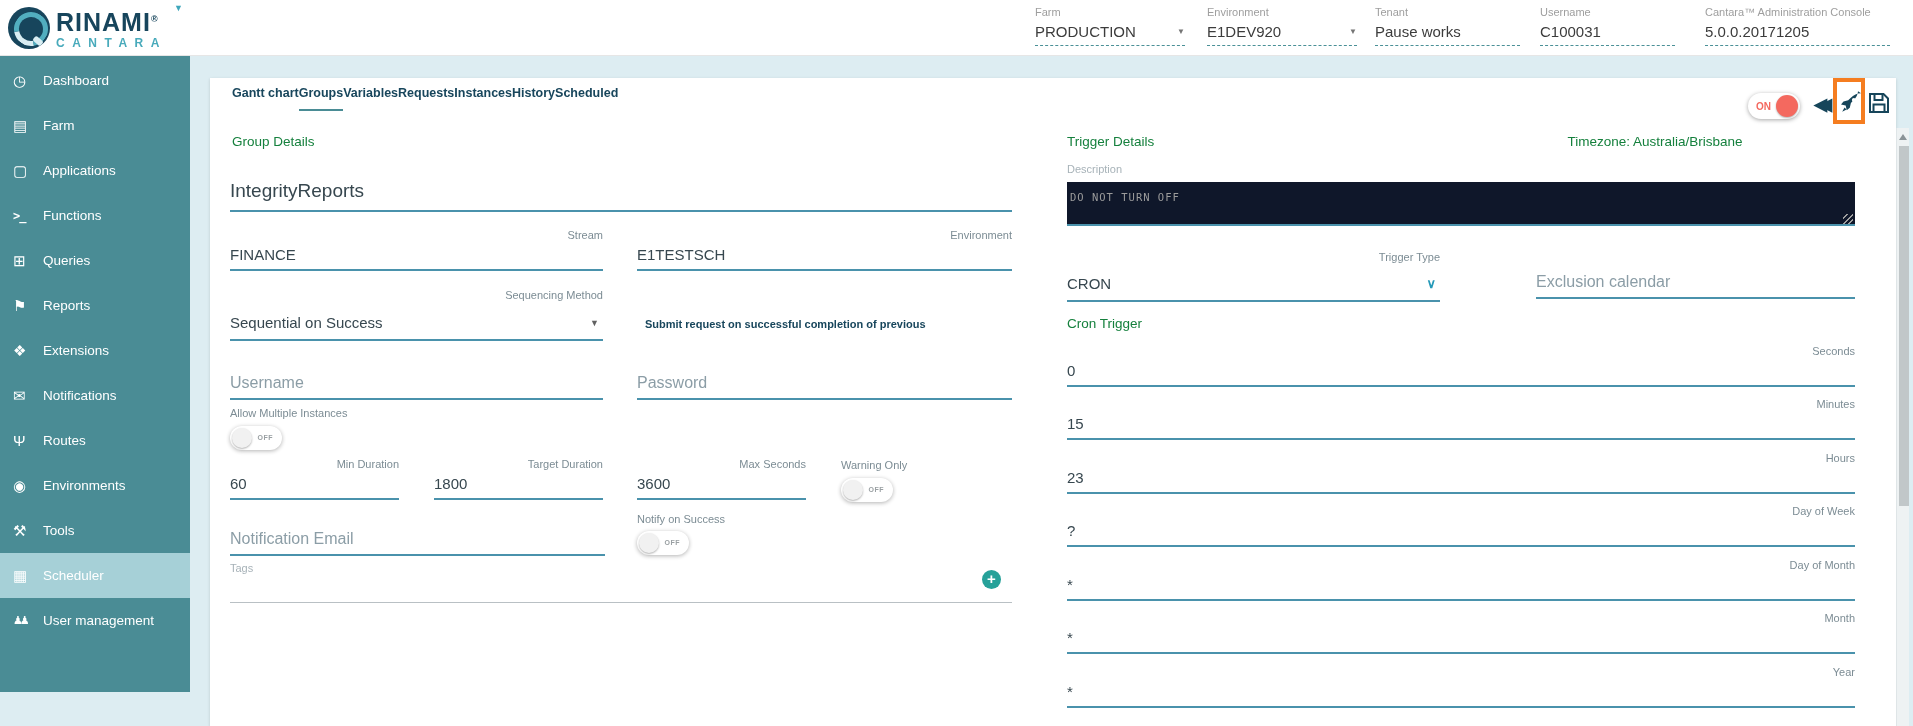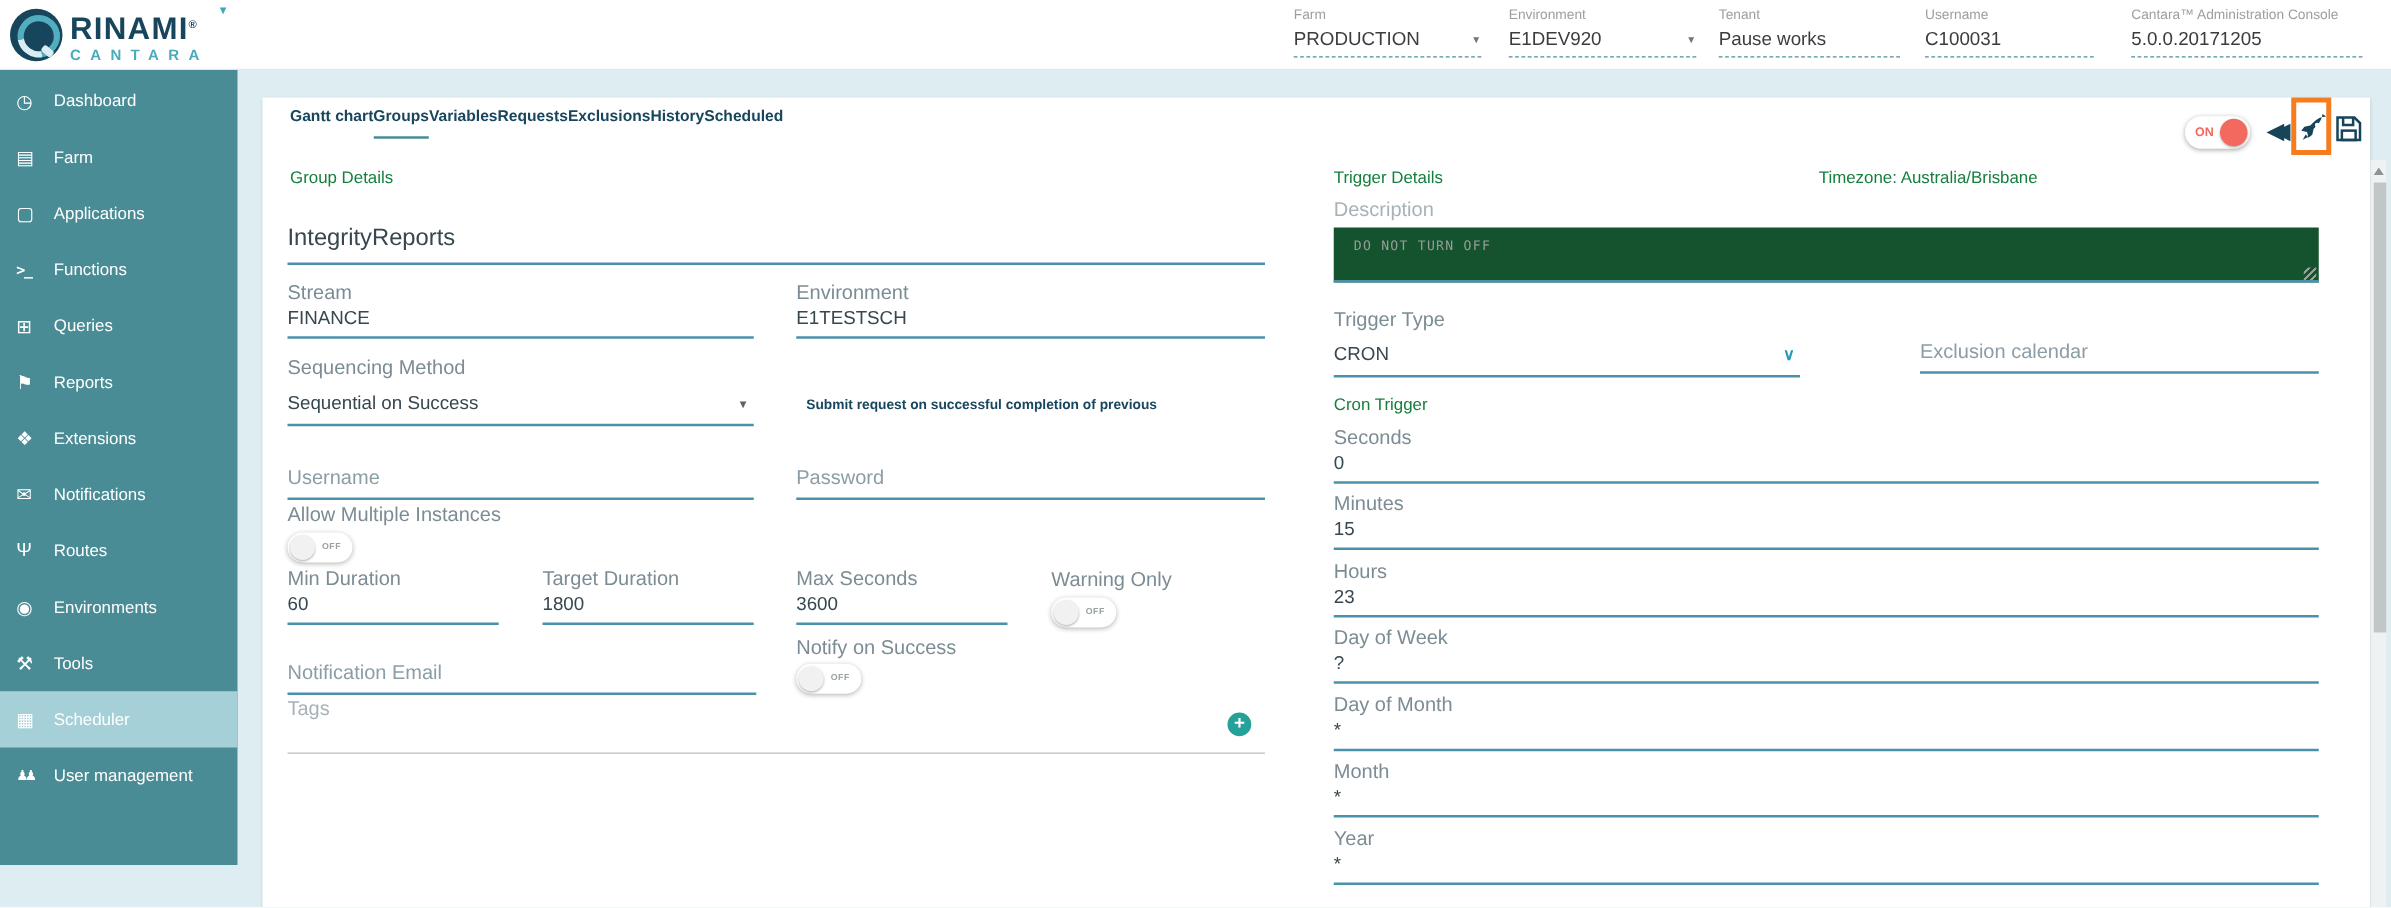--- a/index.html
+++ b/index.html
@@ -41,37 +41,37 @@
   
   .on-toggle { position:absolute; left:1538px; top:15px; width:52px; height:26px; border-radius:13px; background:#fff; box-shadow:0 1px 4px rgba(0,0,0,0.35); cursor:pointer; }
   .on-toggle .on-label { position:absolute; left:8px; top:8px; font-size:10px; font-weight:bold; color:#f4695f; }
   .on-toggle .on-knob { position:absolute; right:2px; top:2px; width:22px; height:22px; border-radius:50%; background:#f4695f; box-shadow:0 1px 2px rgba(0,0,0,0.3); }
   .tool-icon { position:absolute; cursor:pointer; }
   .rewind-icon { left:1604px; top:16px; font-size:17px; color:#16455a; letter-spacing:-8px; font-weight:bold; }
   .rocket-icon { left:1629px; top:13px; }
   .save-icon { left:1657px; top:13px; }
   .annotation-box { position:absolute; left:1623px; top:0px; width:32px; height:46px; border:4px solid #f57d20; z-index:9; pointer-events:none; }
   
-  .flabel { font-size:16px; color:#7c8c94; line-height:14px; }
+  .flabel { font-size:11px; color:#7c8c94; line-height:14px;text-align:right; }
   .flabel.light { color:#a7b2b8; }
   .sec-title { font-size:13.5px; font-weight:normal; color:#15803d; }
   .tinput { display:block; width:100%; border:none; outline:none; background:transparent; border-bottom:2px solid #4a92ac; font-family:"Liberation Sans", sans-serif; font-size:15px; color:#37474f; padding:4px 0 6px 0; }
   .tinput::placeholder { color:#8b9da6; opacity:1; }
   .tinput.big { font-size:19px; padding:2px 0 8px 0; }
   .tinput.ph { font-size:16px; }
   .selectbox { display:flex; align-items:center; justify-content:space-between; border-bottom:2px solid #4a92ac; padding:6px 4px 8px 0; cursor:pointer; }
   .selectbox .sel-value { font-size:15px; color:#37474f; }
   .sel-arrow { font-size:9px; color:#616161; }
   .sel-chevron { font-size:13px; font-weight:bold; color:#2599b8; line-height:10px; }
   .toggle { position:relative; width:52px; height:24px; border-radius:12px; background:#fff; box-shadow:0 1px 4px rgba(0,0,0,0.3); cursor:pointer; }
   .toggle .knob { position:absolute; left:2px; top:2px; width:20px; height:20px; border-radius:50%; background:#f1f1f1; box-shadow:0 1px 2px rgba(0,0,0,0.3); }
   .toggle .state { position:absolute; right:9px; top:8px; font-size:7px; font-weight:bold; color:#9aa0a3; letter-spacing:0.5px; }
   .abs { position:absolute; }
   
-  .desc-area { position:absolute; left:857px; top:104px; width:788px; height:44px; background:#14532d; border:none; border-bottom:2px solid #4a92ac; resize:none; outline:none; font-family:"DejaVu Sans Mono", monospace; font-size:10.5px; letter-spacing:1px; color:#9b9b9b; padding:9px 16px; overflow:hidden; }
+  .desc-area { position:absolute; left:857px; top:104px; width:788px; height:44px; background:#0f172a; border:none; border-bottom:2px solid #4a92ac; resize:none; outline:none; font-family:"DejaVu Sans Mono", monospace; font-size:10.5px; letter-spacing:1px; color:#9b9b9b; padding:9px 3px; overflow:hidden; }
   .resize-grip { position:absolute; left:1633px; top:136px; width:10px; height:10px; background:repeating-linear-gradient(135deg, transparent 0 2.5px, #9e9e9e 2.5px 4px); pointer-events:none; }
   
   .plus-btn { position:absolute; left:772px; top:492px; width:19px; height:19px; border-radius:50%; background:#26a199; color:#fff; font-size:15px; font-weight:bold; text-align:center; line-height:18px; cursor:pointer; }
   .tags-line { position:absolute; left:20px; top:524px; width:782px; border-bottom:1px solid #b9c0c4; }
   
   .helper { font-size:11px; font-weight:bold; color:#18465c; line-height:13px; }
   
   .vscroll { position:absolute; left:1896px; top:128px; width:13px; height:598px; background:#eef2f3; border-left:1px solid #dfe5e7; z-index:6; }
   .vscroll .up-arrow { position:absolute; left:2px; top:6px; width:0; height:0; border-left:4.5px solid transparent; border-right:4.5px solid transparent; border-bottom:6px solid #8b9397; cursor:pointer; }
   .vscroll .thumb { position:absolute; left:1.5px; top:18px; width:10px; height:360px; background:#c1c7c9; cursor:pointer; }
@@ -180,21 +180,21 @@
     </div>
   </div>
 
   <div class="card">
 
     <div class="tabs">
       <div class="tab">Gantt chart</div>
       <div class="tab active">Groups</div>
       <div class="tab">Variables</div>
       <div class="tab">Requests</div>
-      <div class="tab">Exclusions</div>
+      <div class="tab">Instances</div>
       <div class="tab">History</div>
       <div class="tab">Scheduled</div>
     </div>
 
     <div class="on-toggle">
       <span class="on-label">ON</span>
       <span class="on-knob"></span>
     </div>
     <div class="tool-icon rewind-icon">◀◀</div>
     <div class="tool-icon rocket-icon">
@@ -275,21 +275,21 @@
     <div class="abs toggle" style="left:427px; top:453px;">
       <span class="knob"></span>
       <span class="state">OFF</span>
     </div>
 
     <div class="abs flabel light" style="left:20px; top:483px;">Tags</div>
     <div class="plus-btn"><span>+</span></div>
     <div class="tags-line"></div>
 
     <div class="abs sec-title" style="left:857px; top:56px;">Trigger Details</div>
-    <div class="abs sec-title" style="left:1245px; top:56px; width:400px; text-align:left;">Timezone: Australia/Brisbane</div>
+    <div class="abs sec-title" style="left:1245px; top:56px; width:400px; text-align:center;">Timezone: Australia/Brisbane</div>
 
     <div class="abs flabel light" style="left:857px; top:84px;">Description</div>
     <textarea class="desc-area" style="">DO NOT TURN OFF</textarea>
     <div class="resize-grip"></div>
 
     <div class="abs" style="left:857px; top:172px; width:373px;">
       <div class="flabel">Trigger Type</div>
       <div class="selectbox" style="margin-top:5px;">
         <span class="sel-value">CRON</span>
         <span class="sel-chevron">∨</span>

